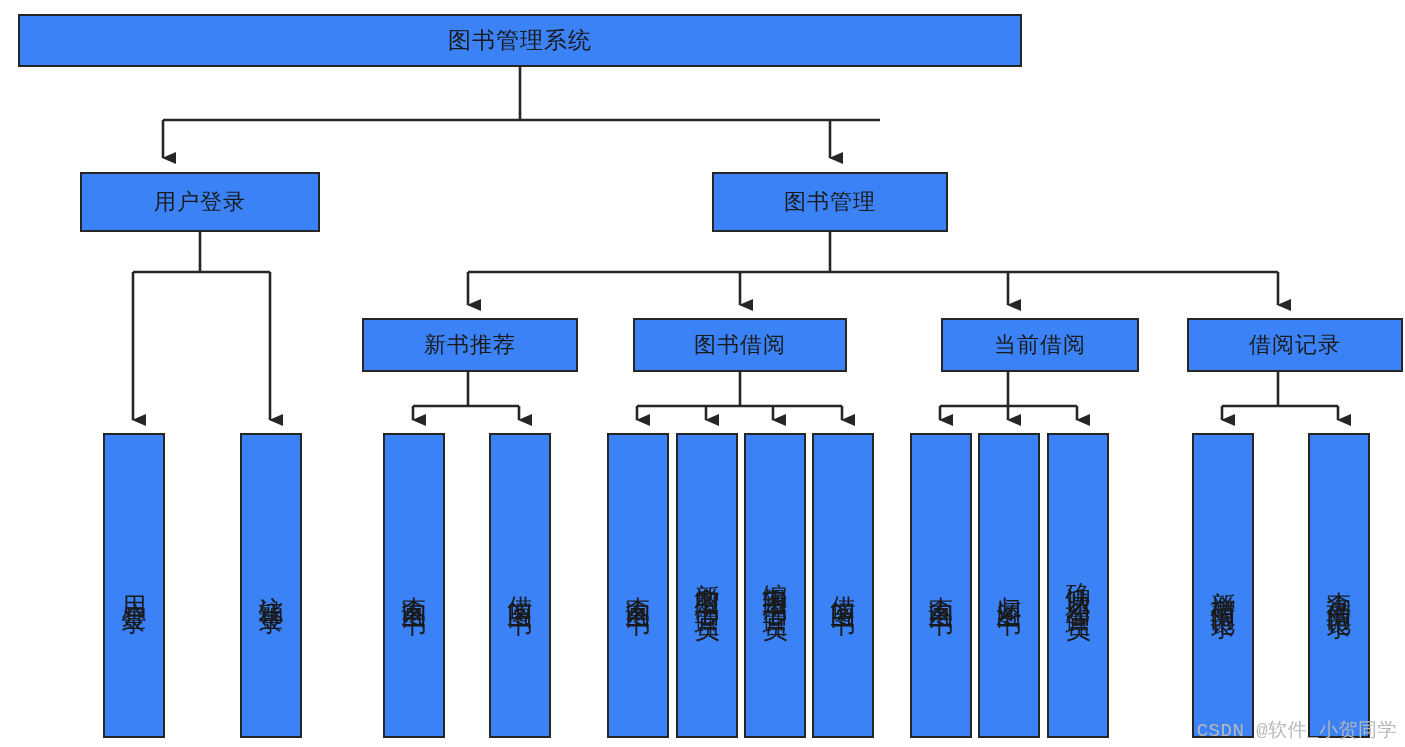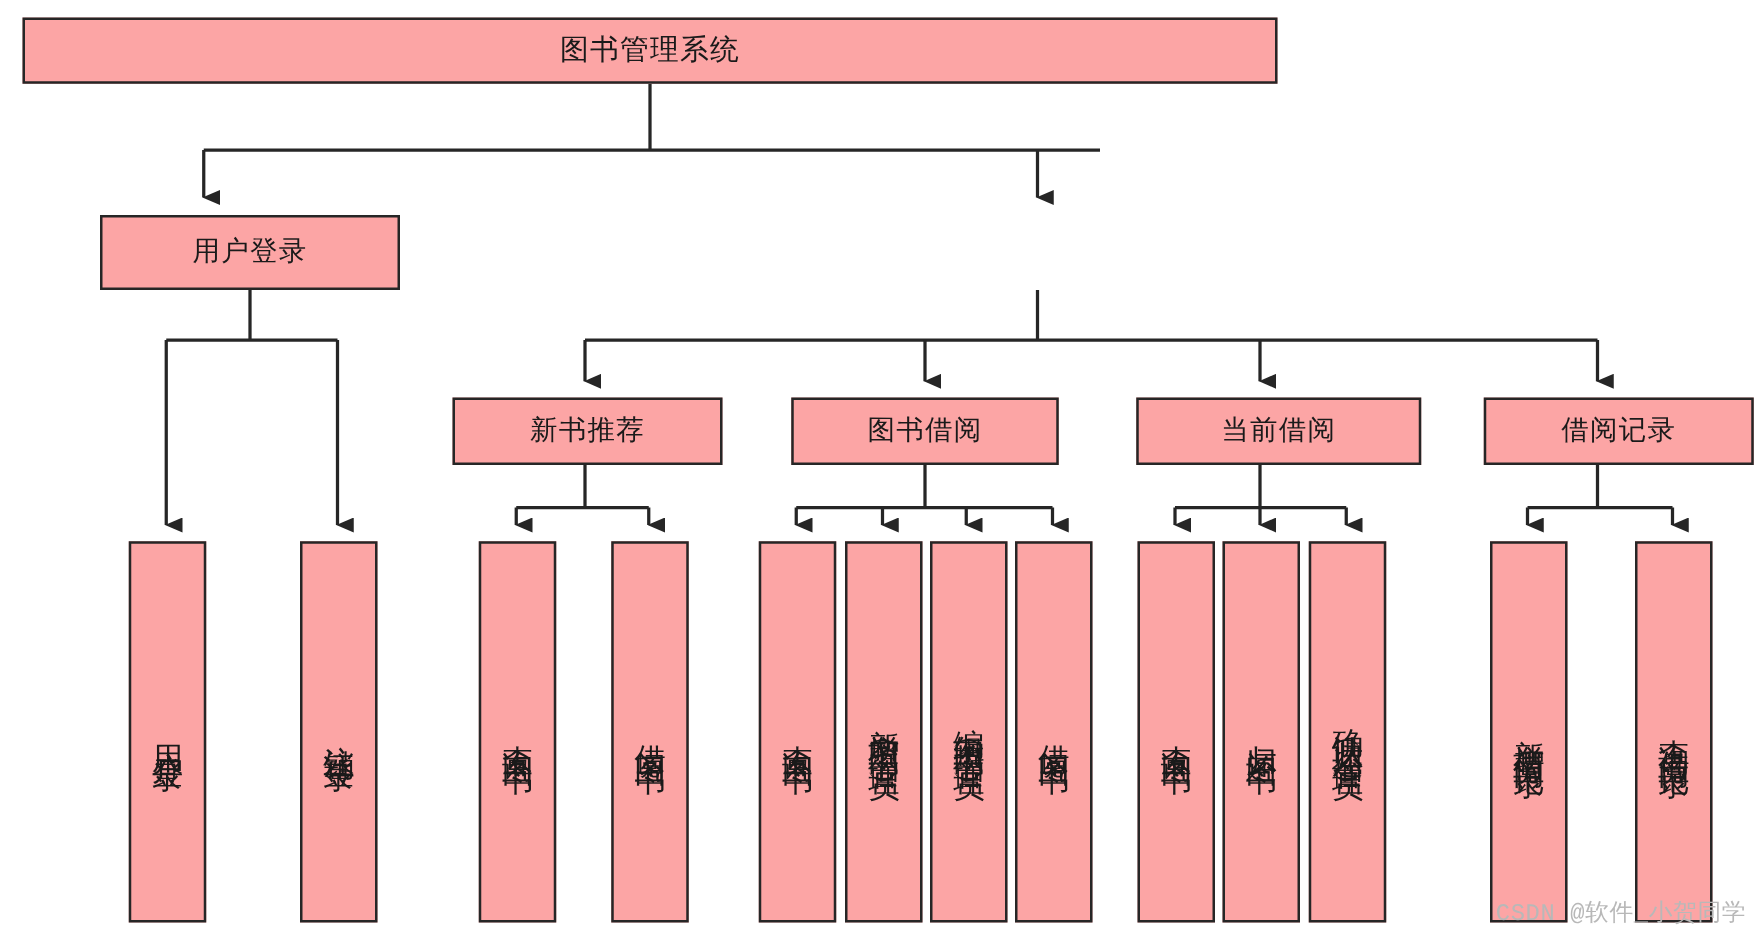--- a/index.html
+++ b/index.html
@@ -22,21 +22,21 @@
     left: 0;
     top: 0;
     width: 1405px;
     height: 747px;
     pointer-events: none;
   }
   .node {
     position: absolute;
     box-sizing: border-box;
     border: 2px solid #262626;
-    background: #fca5a5;
+    background: #3b82f6;
     display: flex;
     align-items: center;
     justify-content: center;
     color: #1a1a1a;
   }
   .node-h {
     font-size: 22px;
     letter-spacing: 1px;
     line-height: 1.1;
   }
@@ -114,24 +114,25 @@
       <path d="M 1278 372 L 1278 406"></path>
       <path d="M 1222 406 L 1338 406"></path>
       <path d="M 1222 406 L 1222 420" marker-end="url(#arrow)"></path>
       <path d="M 1338 406 L 1338 420" marker-end="url(#arrow)"></path>
     </g>
   </svg>
 
   <div class="node node-h node-root" style="left:18px; top:14px; width:1004px; height:53px;">图书管理系统</div>
 
   <div class="node node-h" style="left:80px; top:172px; width:240px; height:60px;">用户登录</div>
+  <div class="node node-h" style="left:712px; top:172px; width:236px; height:60px;">图书管理</div>
 
   <div class="node node-h" style="left:362px; top:318px; width:216px; height:54px;">新书推荐</div>
   <div class="node node-h" style="left:633px; top:318px; width:214px; height:54px;">图书借阅</div>
-  <div class="node node-h" style="left:909px; top:318px; width:228px; height:54px;">当前借阅</div>
+  <div class="node node-h" style="left:941px; top:318px; width:198px; height:54px;">当前借阅</div>
   <div class="node node-h" style="left:1171px; top:318px; width:216px; height:54px;margin-left:16px;">借阅记录</div>
 
   <div class="node" style="left:103px; top:433px; width:62px; height:305px;">
     <span class="vtext">用户登录</span>
   </div>
   <div class="node" style="left:240px; top:433px; width:62px; height:305px;">
     <span class="vtext">注销登录</span>
   </div>
 
   <div class="node" style="left:383px; top:433px; width:62px; height:305px;">

